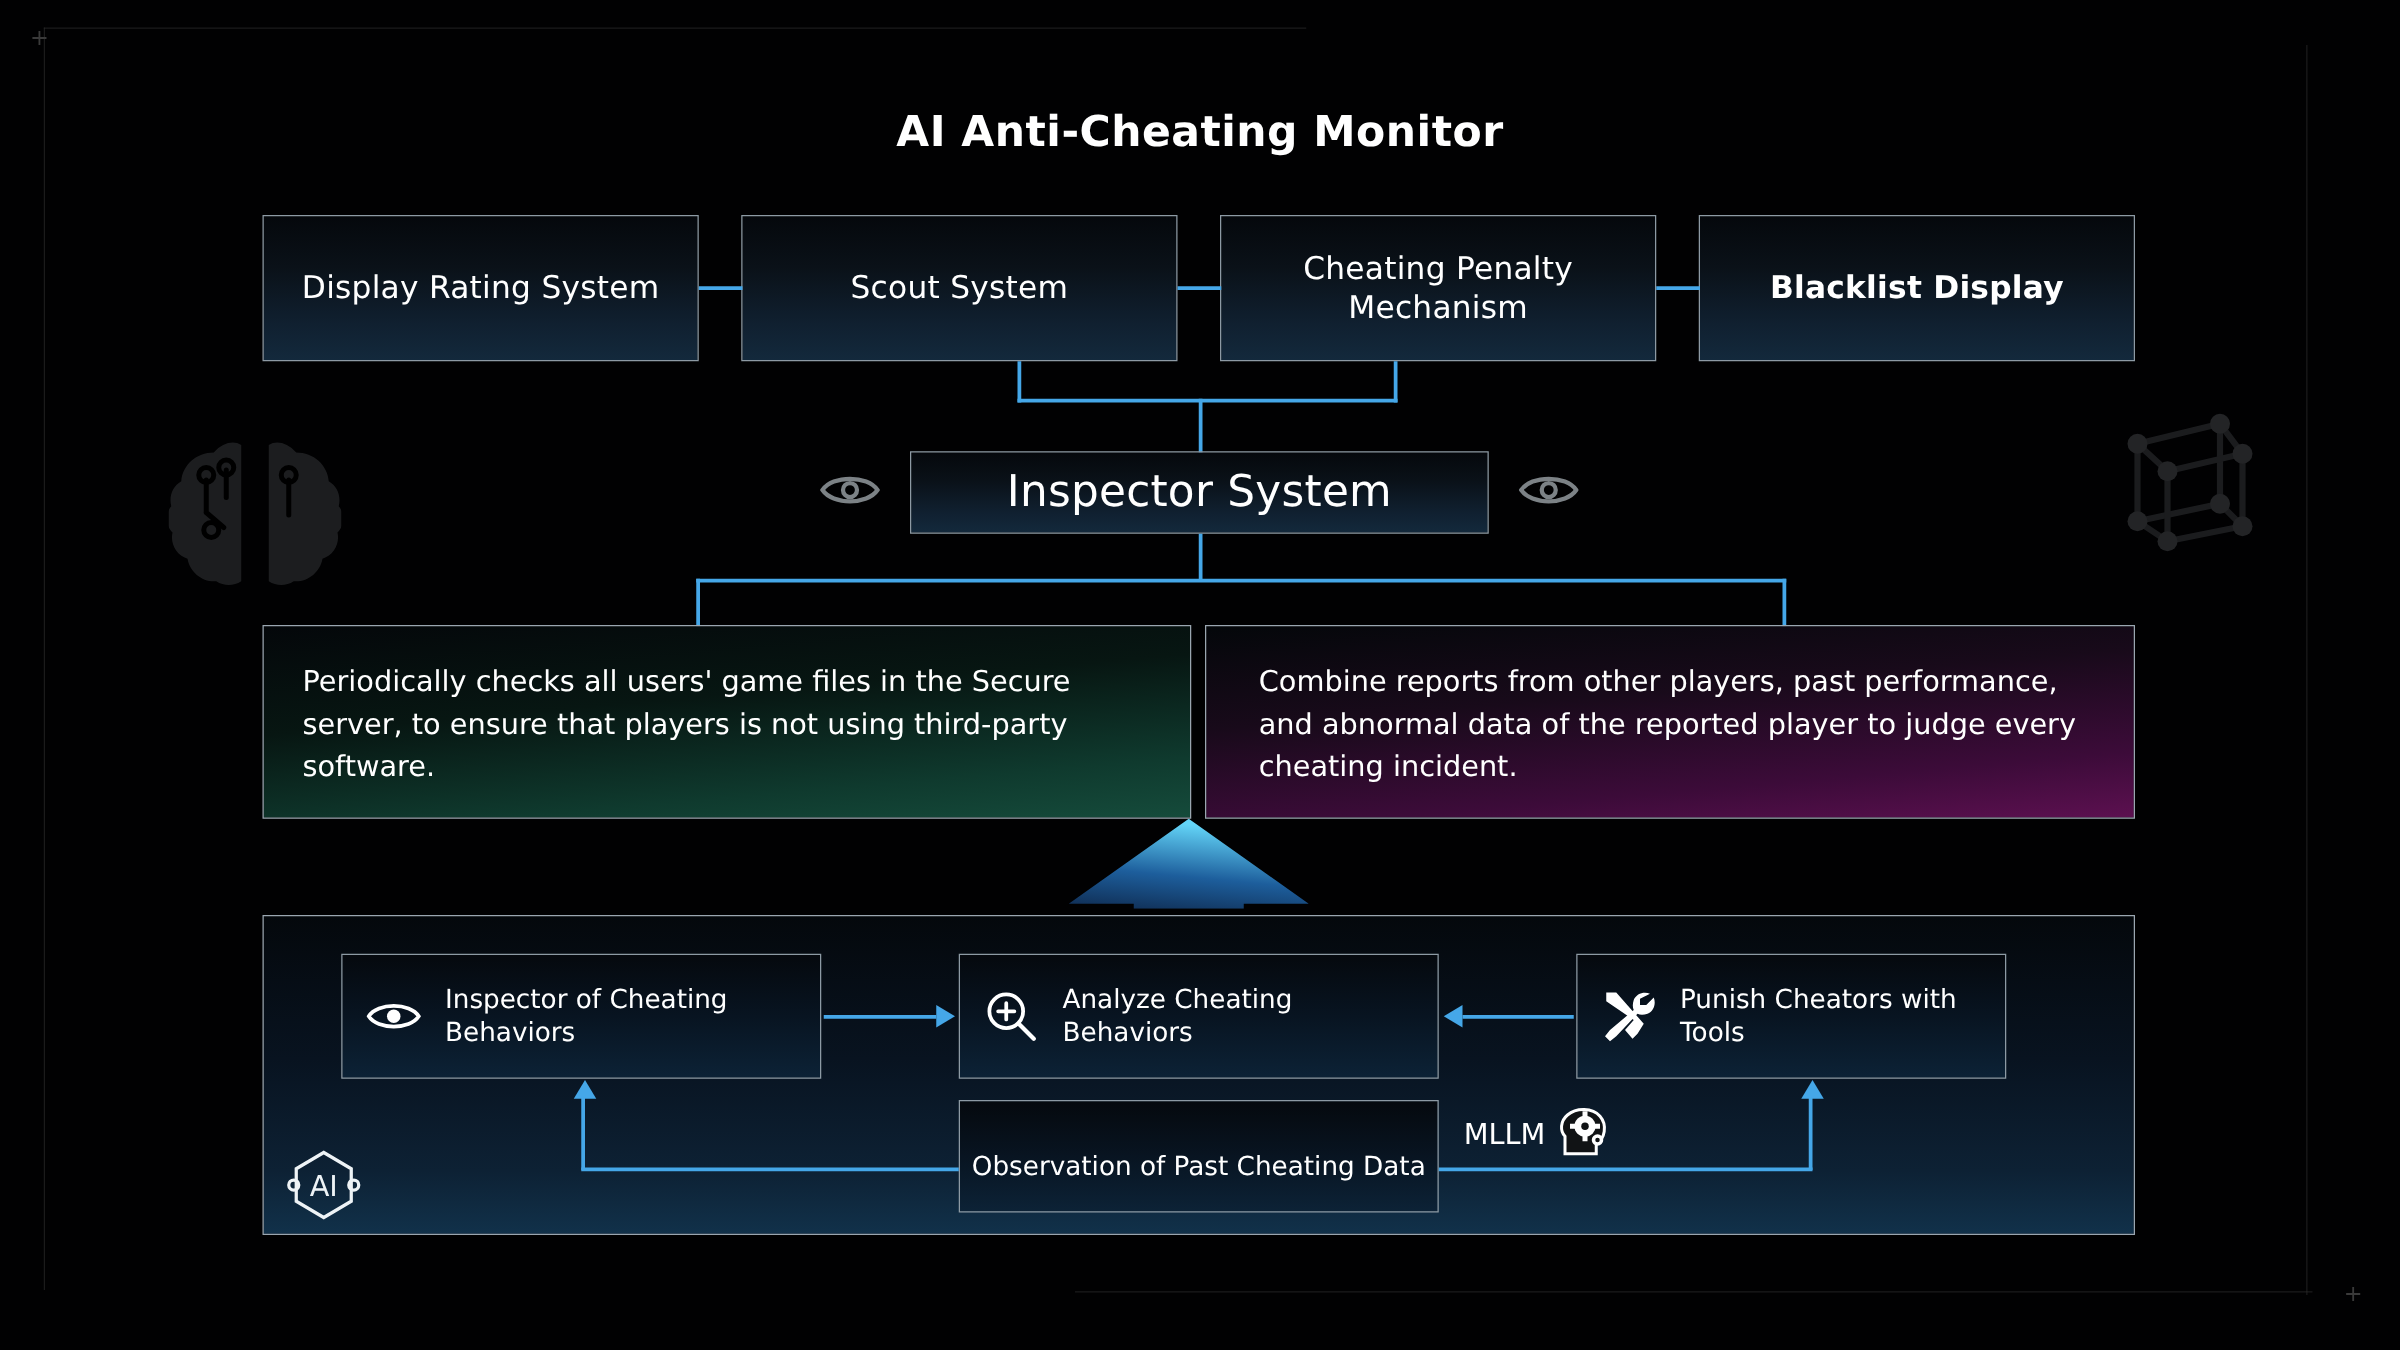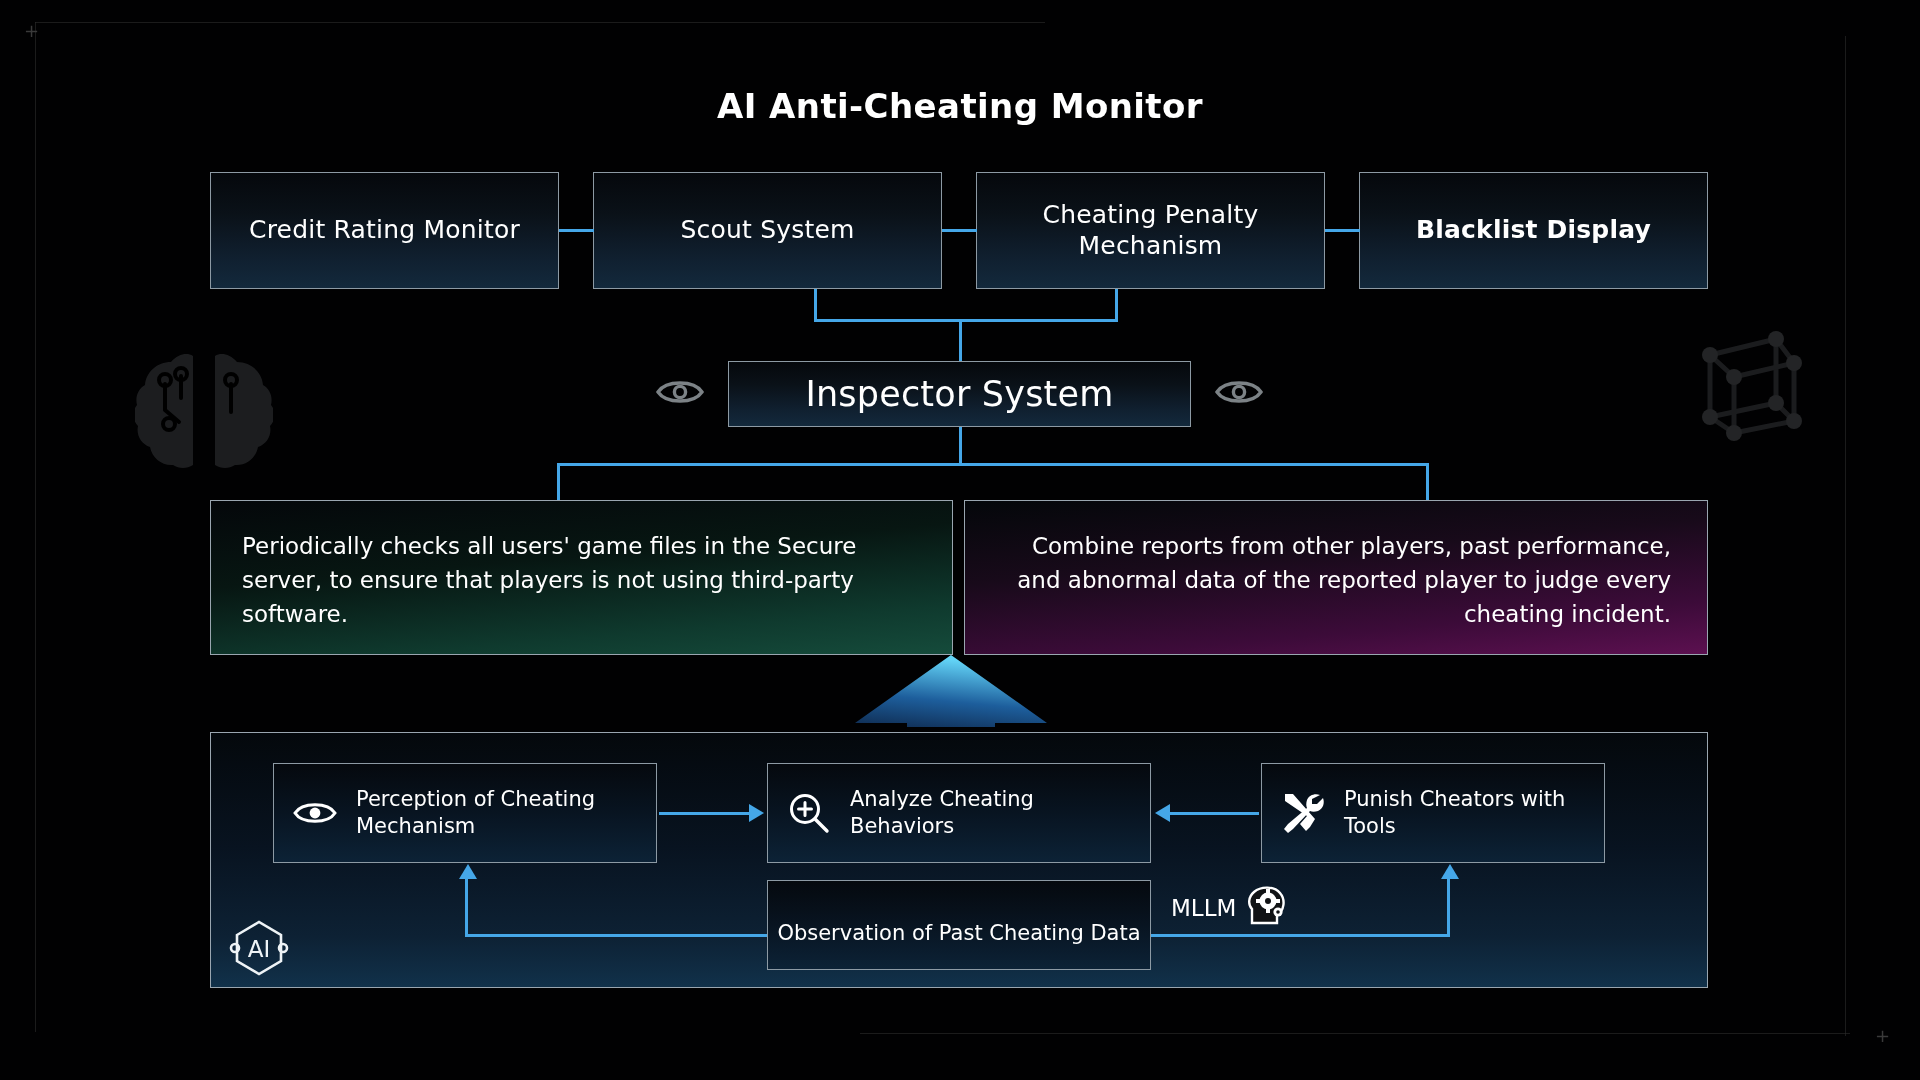--- a/index.html
+++ b/index.html
@@ -75,21 +75,21 @@
     position: absolute;
     border: 1px solid #9aa6b0;
     color: #ffffff;
     font-size: 23px;
     line-height: 1.48;
     padding: 28px 36px 22px 42px;
     font-family: "DejaVu Sans", sans-serif;
   }
   .desc-green { background: linear-gradient(180deg, #05080a 0%, #081712 45%, #11archetype 0%, #134436 100%); }
   .desc-green { background: linear-gradient(175deg, #04070a 0%, #071612 40%, #0f3a2e 78%, #154b3b 100%); }
-  .desc-purple { background: linear-gradient(175deg, #04070a 0%, #180a1a 38%, #3c0b39 76%, #5c1050 100%); text-align: right; }
+  .desc-purple { background: linear-gradient(175deg, #04070a 0%, #180a1a 38%, #3c0b39 76%, #5c1050 100%); }
 
   
   .workflow {
     position: absolute;
     border: 1px solid #9aa6b0;
     background: linear-gradient(180deg, #04080c 0%, #081320 45%, #0d2134 80%, #11314a 100%);
   }
 
   .wf-node {
     position: absolute;
@@ -191,21 +191,21 @@
           <circle cx="86" cy="78" r="8"></circle>
         <circle cx="44" cy="52" r="8"></circle>
           <circle cx="104" cy="38" r="8"></circle>
         <circle cx="44" cy="108" r="8"></circle>
           <circle cx="104" cy="96" r="8"></circle>
       </g>
     </svg>
   </div>
 
   <div class="node" style="left:210px; top:172px; width:349px; height:117px;">
-    <span>Credit Rating Monitor</span>
+    <span>Display Rating System</span>
   </div>
 
   <div class="node" style="left:593px; top:172px; width:349px; height:117px;">
     <span>Scout System</span>
   </div>
 
   <div class="node" style="left:976px; top:172px; width:349px; height:117px;">
     <span style="max-width:250px;">Cheating Penalty Mechanism</span>
   </div>
 
@@ -276,21 +276,21 @@
     </svg>
   </div>
 
   <div class="wf-node" style="left:273px; top:763px; width:384px; height:100px;">
     <span class="wf-icon">
       <svg width="44" height="30" viewBox="0 0 44 30">
         <path d="M2 15 C9 4, 35 4, 42 15 C35 26, 9 26, 2 15 Z" fill="none" stroke="#ffffff" stroke-width="3"></path>
         <circle cx="22" cy="15" r="5.4" fill="#ffffff"></circle>
       </svg>
     </span>
-    <span class="wf-label">Perception of Cheating Mechanism</span>
+    <span class="wf-label">Inspector of Cheating Behaviors</span>
   </div>
 
   <div class="wf-node" style="left:767px; top:763px; width:384px; height:100px;align-items:center;">
     <span class="wf-icon">
       <svg width="42" height="42" viewBox="0 0 42 42">
         <circle cx="17" cy="17" r="13.5" fill="none" stroke="#ffffff" stroke-width="3"></circle>
         <path d="M17 10.5 L17 23.5 M10.5 17 L23.5 17" stroke="#ffffff" stroke-width="3" stroke-linecap="round"></path>
         <path d="M27 27 L39 39" stroke="#ffffff" stroke-width="3.4" stroke-linecap="round"></path>
       </svg>
     </span>

